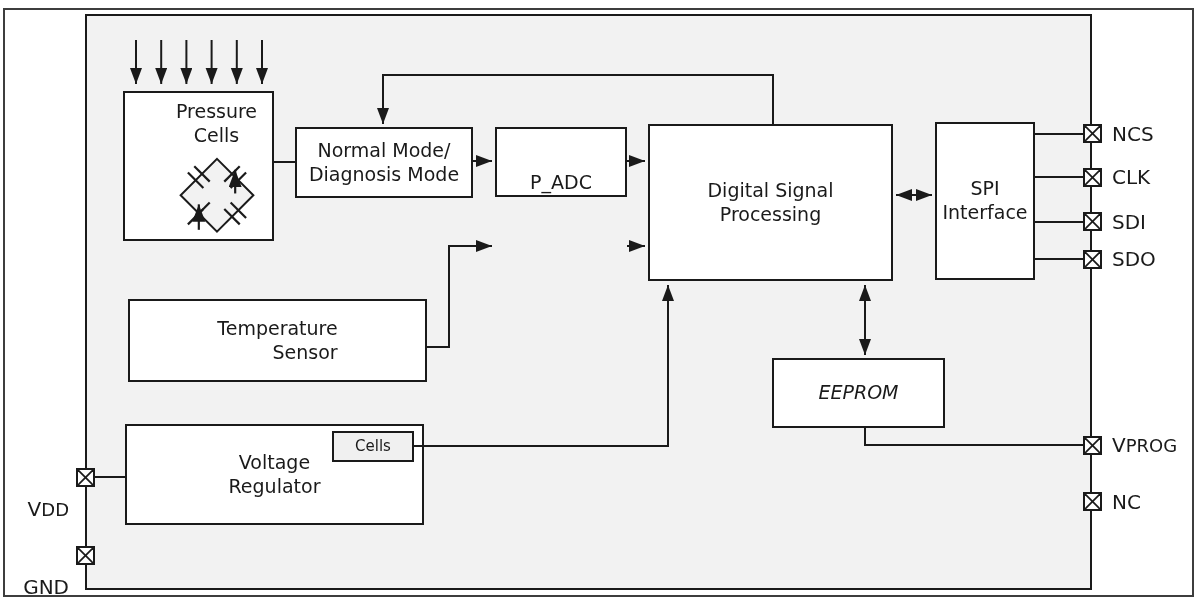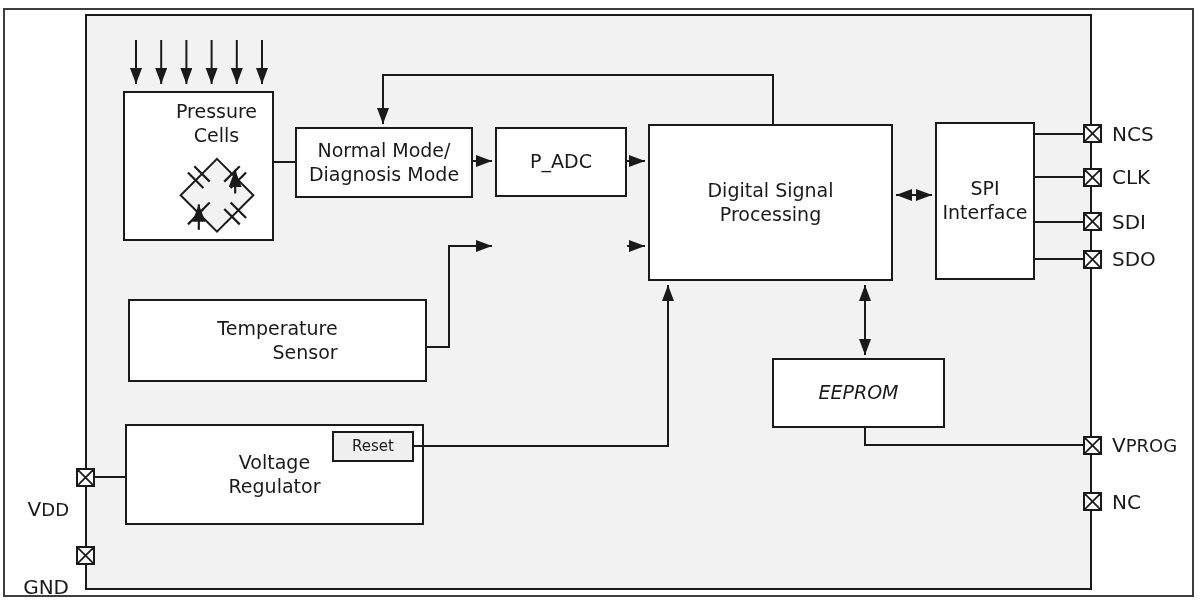--- a/index.html
+++ b/index.html
@@ -60,21 +60,21 @@
         <line x1="30" y1="90" x2="30" y2="62" marker-end="url(#bah)"></line>
       </svg>
     </div>
   </div>
 
   <div class="block" style="left:295px;top:127px;width:178px;height:71px;">
     <span>Normal Mode/
 Diagnosis Mode</span>
   </div>
 
-  <div class="block" style="left:495px;top:127px;width:132px;height:70px;">
+  <div class="block" style="left:495px;top:127px;width:132px;height:70px;align-items:flex-end;">
     <span>P_ADC</span>
   </div>
 
 
   <div class="block" style="left:648px;top:124px;width:245px;height:157px;">
     <span>Digital Signal
 Processing</span>
   </div>
 
   <div class="block" style="left:935px;top:122px;width:100px;height:158px;">
@@ -86,21 +86,21 @@
     <span>Temperature
 Sensor</span>
   </div>
 
   <div class="block" style="left:125px;top:424px;width:299px;height:101px;">
     <span>Voltage
 Regulator</span>
   </div>
 
   <div class="block gray" style="left:332px;top:431px;width:82px;height:31px;">
-    <span>Reset</span>
+    <span>Cells</span>
   </div>
 
   <div class="block" style="left:772px;top:358px;width:173px;height:70px;font-style:italic;">
     <span>EEPROM</span>
   </div>
 
   <svg class="wires" width="1200" height="603" viewBox="0 0 1200 603">
     <defs>
       <marker id="mE" markerWidth="9" markerHeight="8" refX="8" refY="3" orient="auto" markerUnits="strokeWidth">
         <path d="M0,0 L8,3 L0,6 Z" fill="#1a1a1a"></path>

